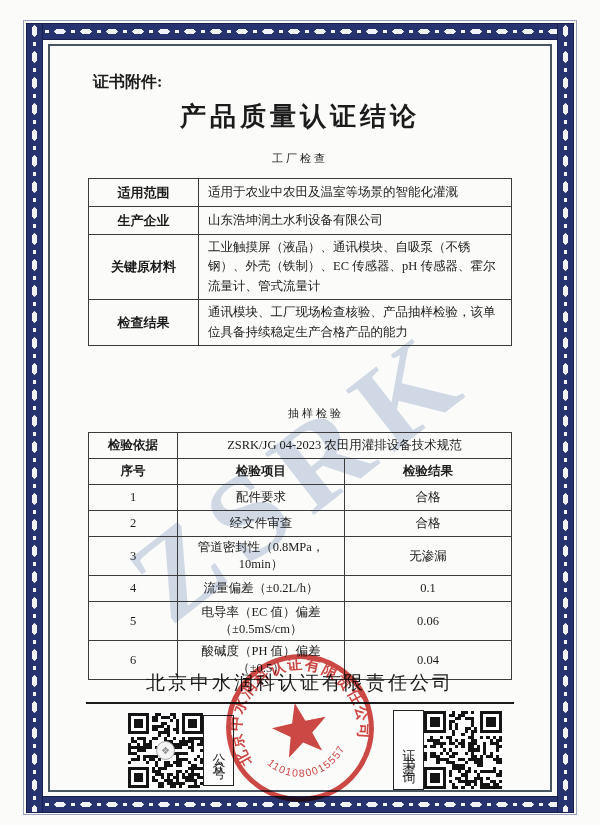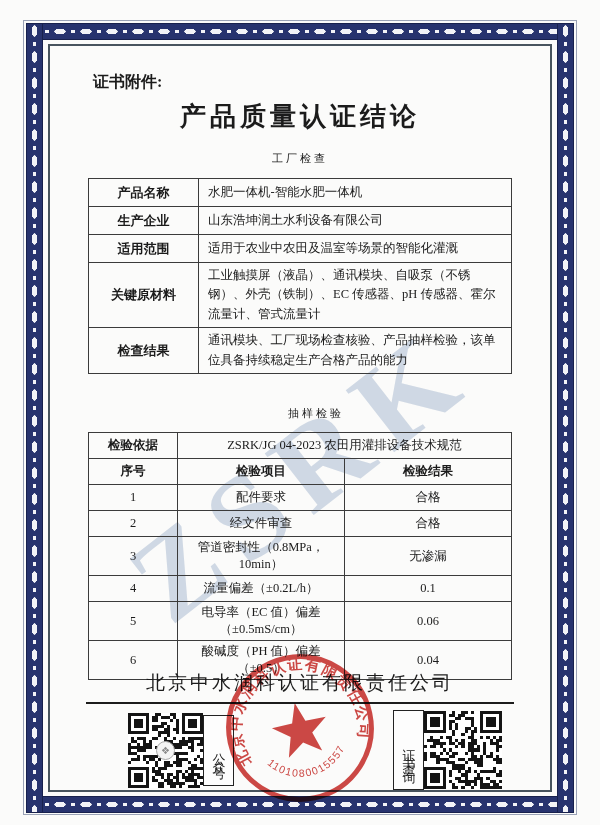--- a/index.html
+++ b/index.html
@@ -91,31 +91,27 @@
   <div class="inner-outline"></div>
 
   <div class="watermark">ZSRK</div>
 
   <div class="attachment">证书附件:</div>
   <div class="title">产品质量认证结论</div>
   <div class="section-heading sec1">工厂检查</div>
 
   <table class="t1">
     <tbody>
-        <tr>
-      <th>产品名称</th>
-      <td>水肥一体机-智能水肥一体机</td>
+    <tr>
+      <th>适用范围</th>
+      <td>适用于农业中农田及温室等场景的智能化灌溉</td>
     </tr>
     <tr>
       <th>生产企业</th>
       <td>山东浩坤润土水利设备有限公司</td>
-    </tr>
-    <tr>
-      <th>适用范围</th>
-      <td>适用于农业中农田及温室等场景的智能化灌溉</td>
     </tr>
     <tr class="tall">
       <th>关键原材料</th>
       <td>工业触摸屏（液晶）、通讯模块、自吸泵（不锈钢）、外壳（铁制）、EC 传感器、pH 传感器、霍尔流量计、管式流量计</td>
     </tr>
     <tr class="tall">
       <th>检查结果</th>
       <td>通讯模块、工厂现场检查核验、产品抽样检验，该单位具备持续稳定生产合格产品的能力</td>
     </tr>
   </tbody>

